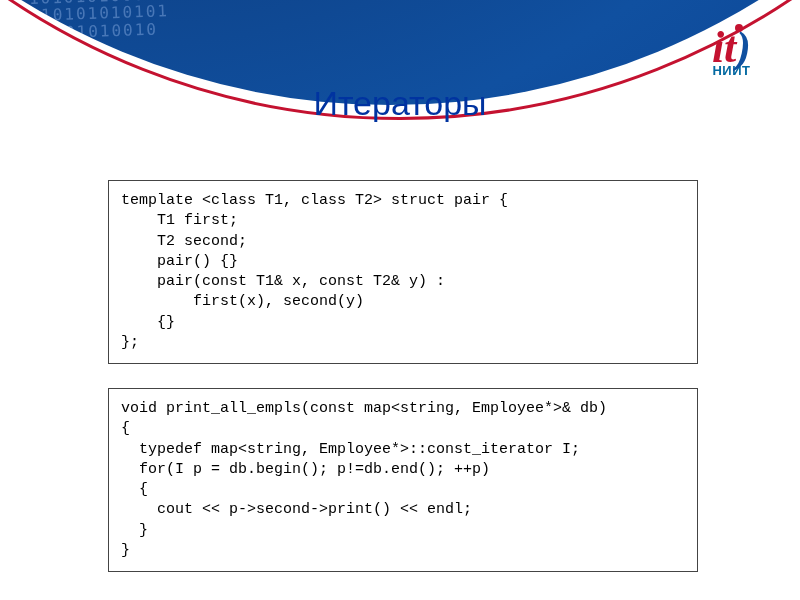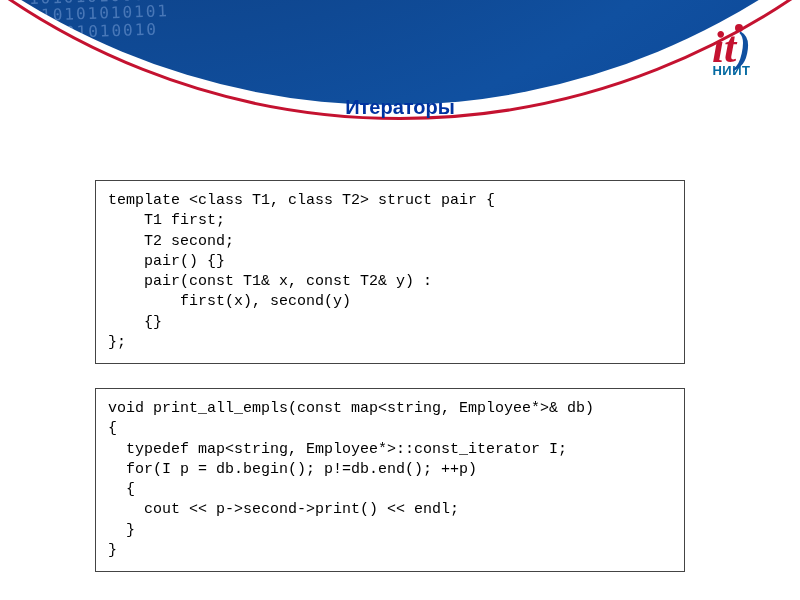--- a/index.html
+++ b/index.html
@@ -81,32 +81,32 @@
     .logo-text {
       font-family: Arial, sans-serif;
       font-weight: bold;
       font-size: 13px;
       color: #0369a1;
       letter-spacing: 0.5px;
       margin-top: -2px;
     }
     .title {
       position: absolute;
-      top: 96px;
+      top: 84px;
       left: 0;
       width: 100%;
       text-align: center;
-      font-size: 20px;
-      font-weight: bold;
+      font-size: 34px;
+      font-weight: normal;
       color: #0033a0;
     }
     .content {
       position: absolute;
       top: 180px;
-      left: 95px;
+      left: 108px;
       width: 590px;
     }
     .codebox {
       border: 1px solid #444;
       background: #ffffff;
       padding: 10px 12px;
       font-family: "Courier New", monospace;
       font-size: 15px;
       line-height: 1.35;
       color: #000;

